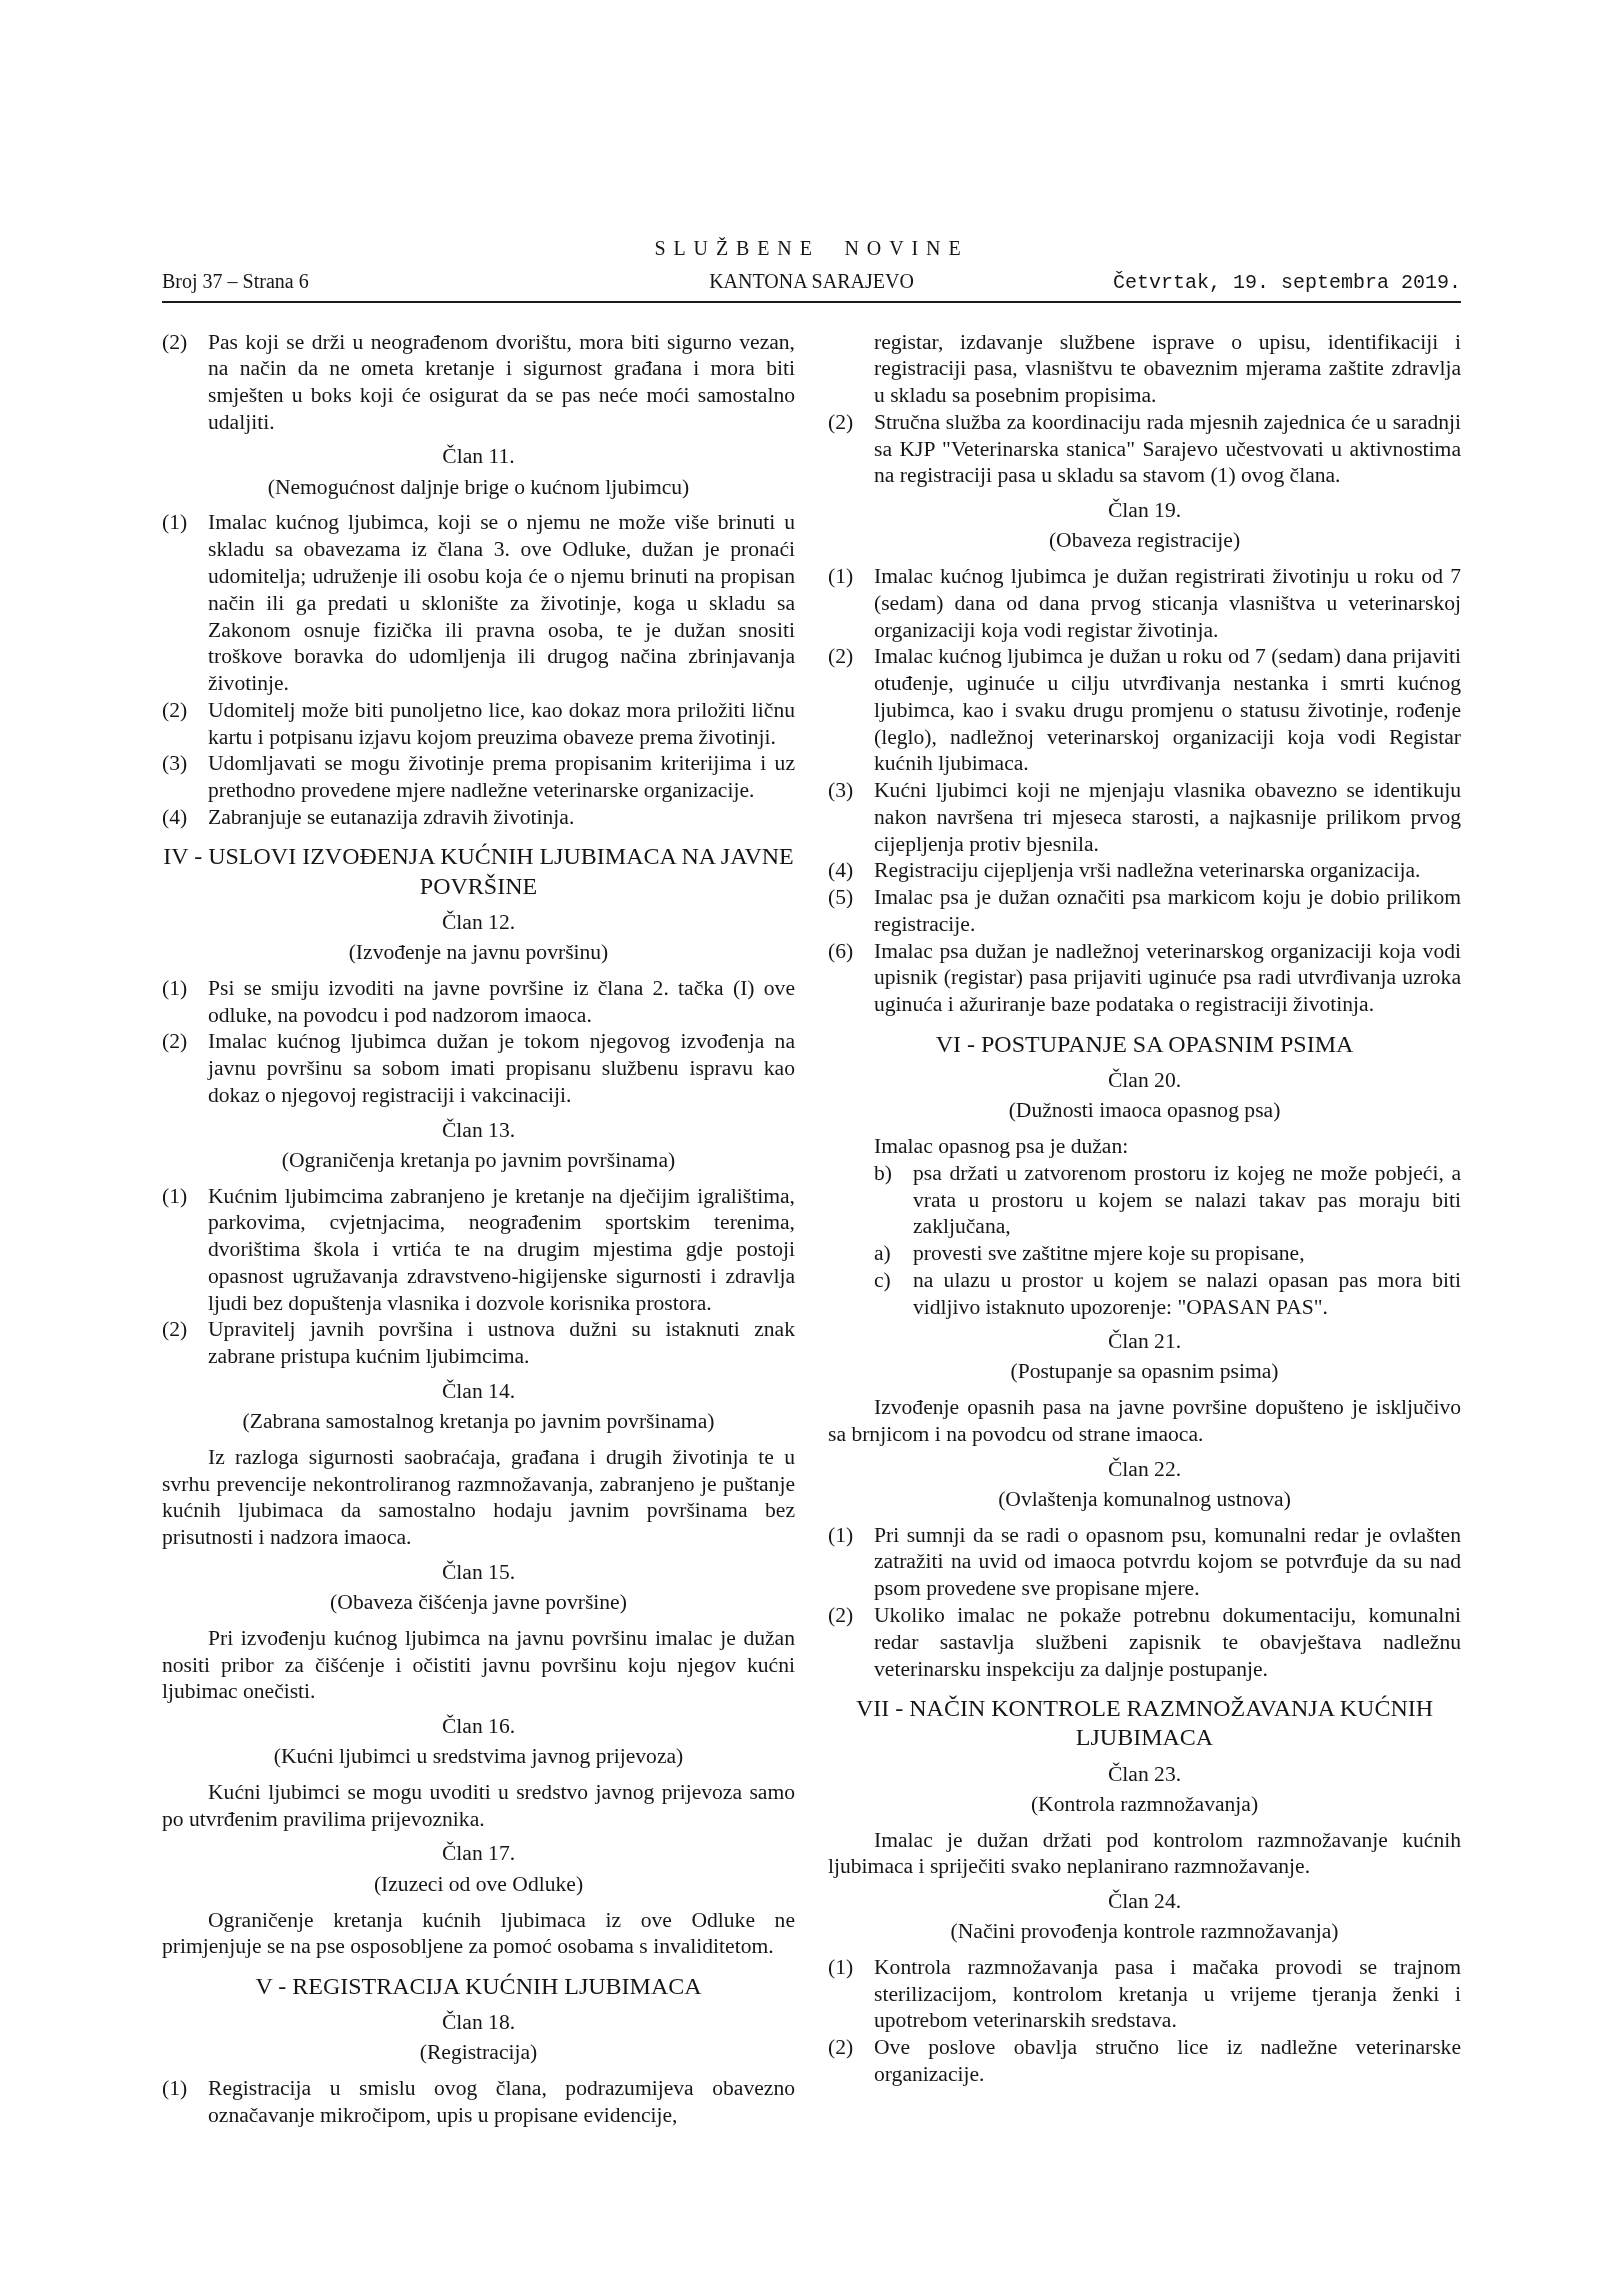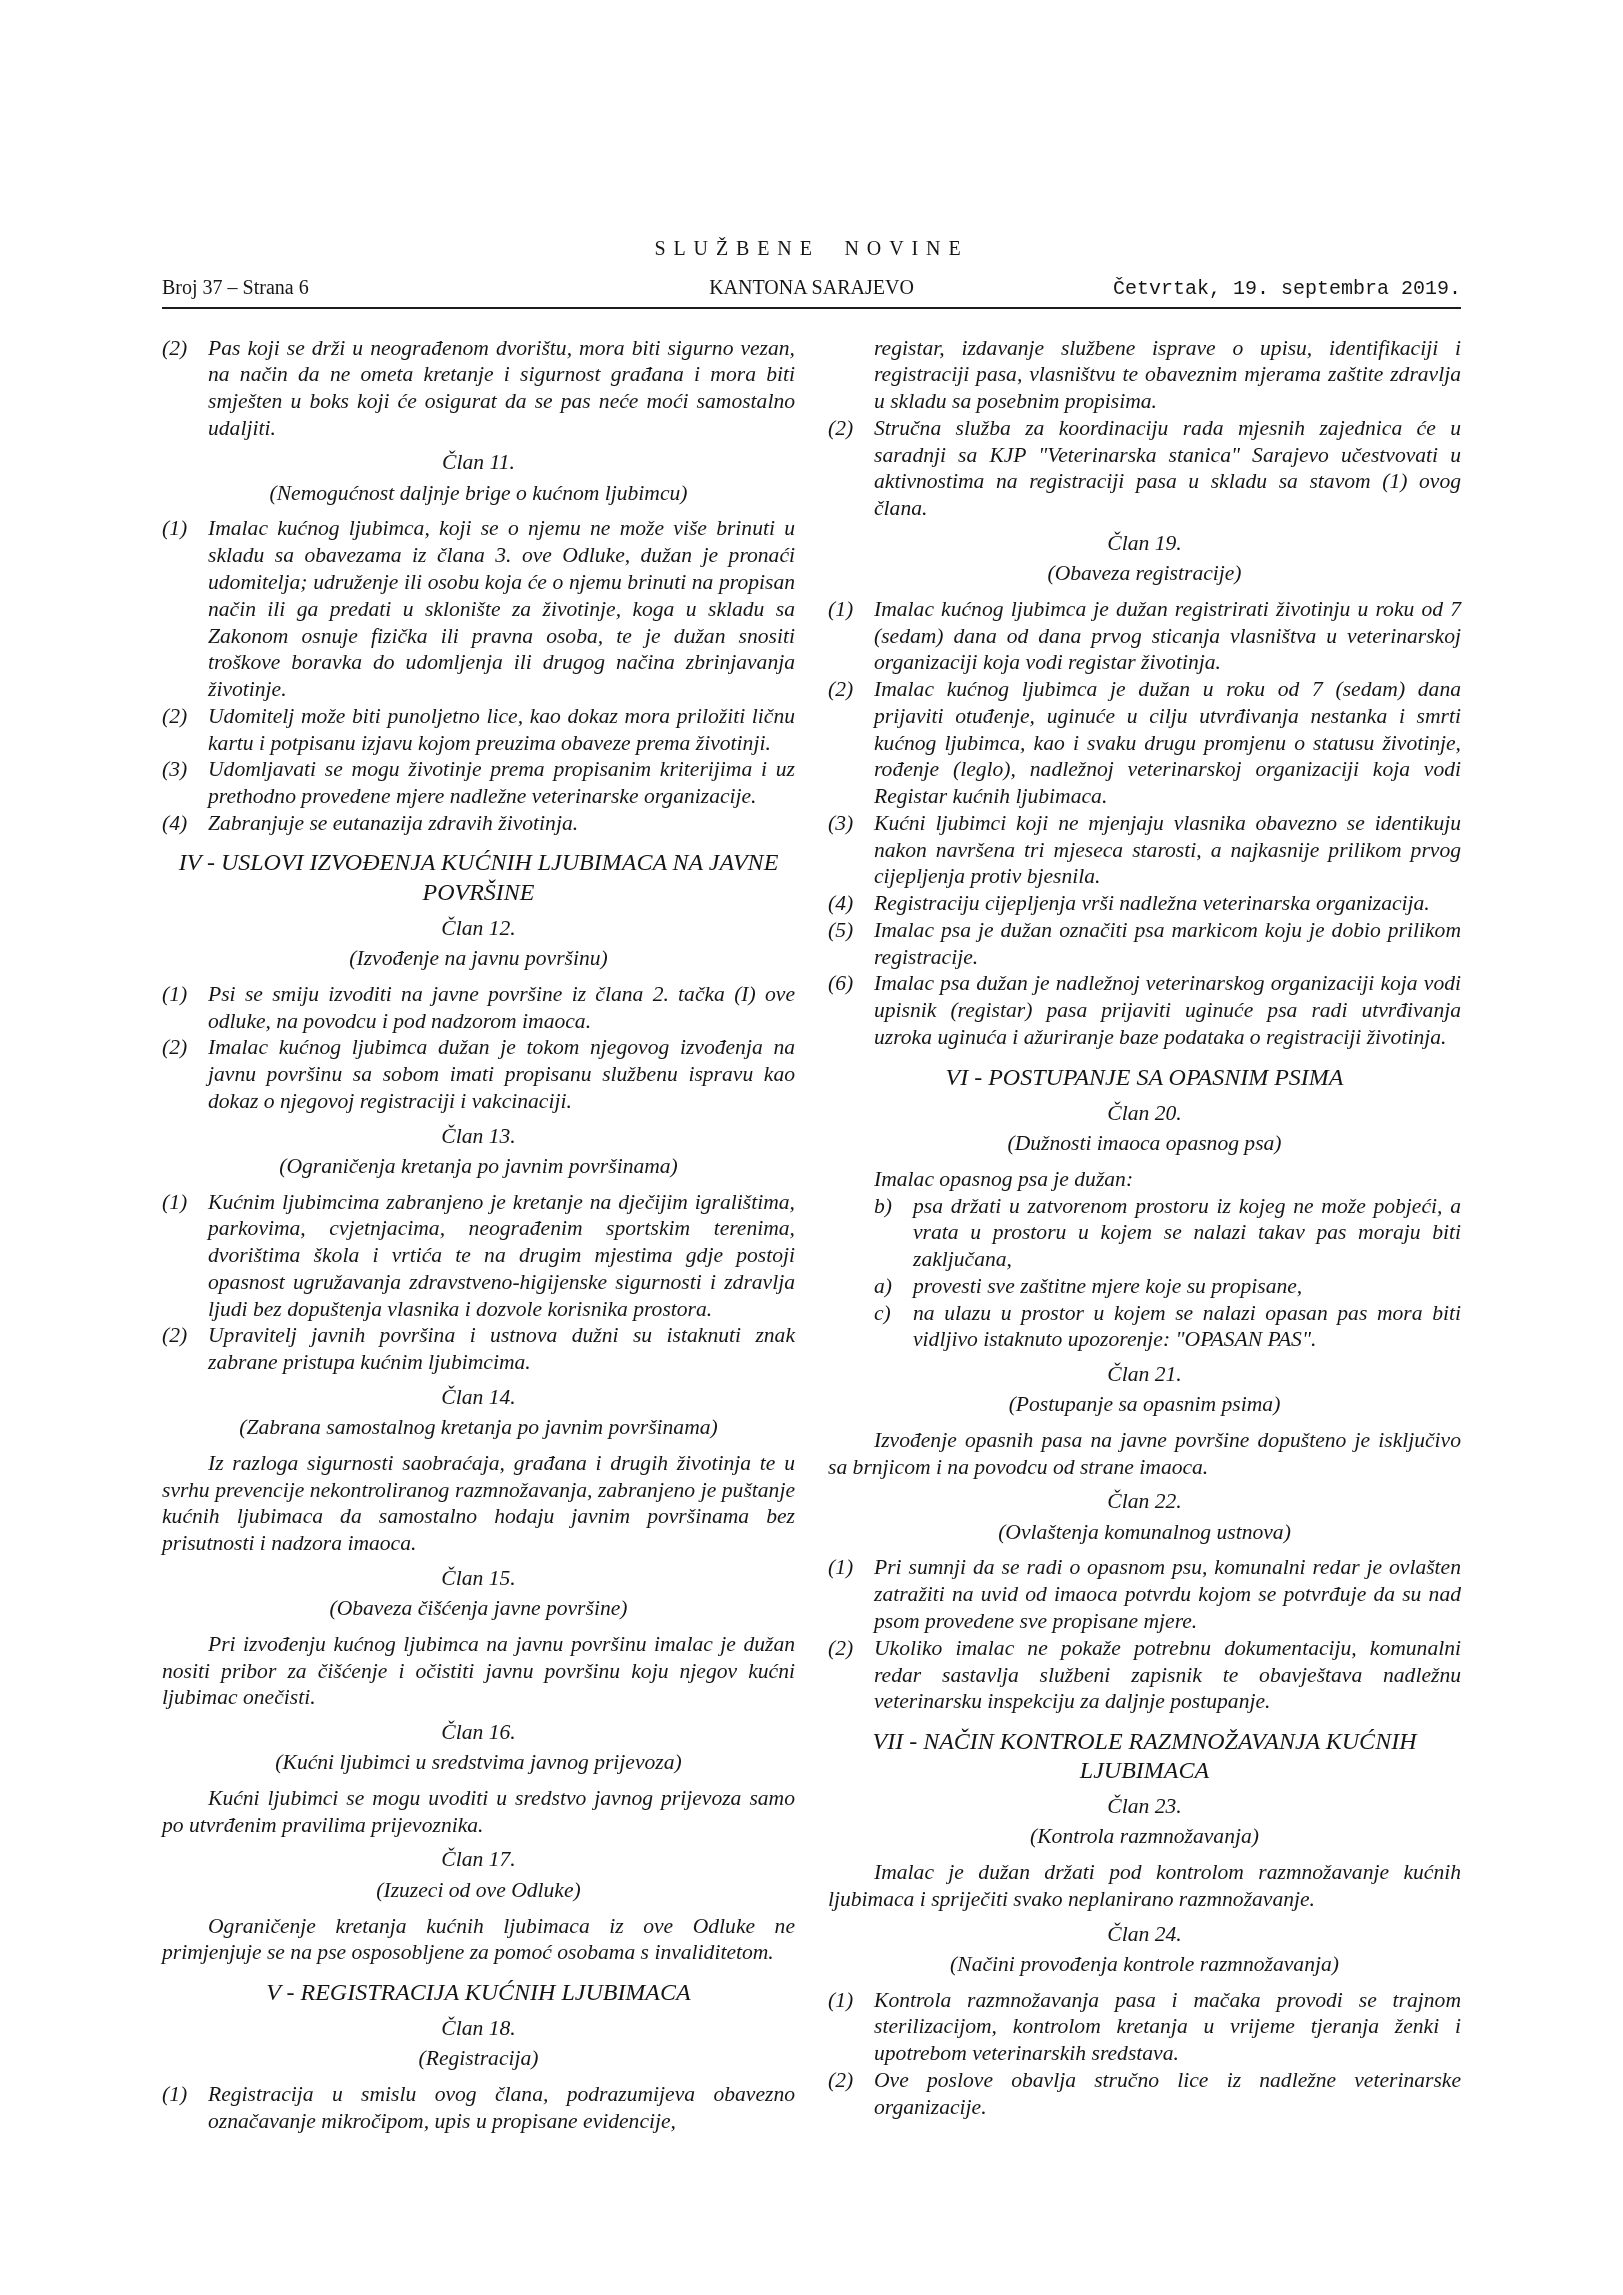--- a/index.html
+++ b/index.html
@@ -23,38 +23,37 @@
   .masthead {
     text-align: center;
     font-size: 20px;
     letter-spacing: 7.9px;
     word-spacing: 11.8px;
     white-space: nowrap;
   }
   .header-row {
     display: flex;
     align-items: baseline;
-    margin-top: 16px;
+    margin-top: 10px;
     font-size: 20px;
   }
   .header-row .h-left  { flex: 1; text-align: left;  }
   .header-row .h-center{ flex: 0 0 auto; text-align: center; }
   .header-row .h-right { flex: 1; text-align: right; font-family: Liberation Mono, monospace; }
   .rule {
     border: none;
     border-top: 2px solid #1c1c1c;
     margin: 6.5px 0 0 0;
   }
   
   .columns {
     display: flex;
     gap: 33px;
     margin-top: 26px;
     align-items: flex-start;
-    font-style: italic;
   }
   .col {
     flex: 1 1 0;
     font-size: 21.6px;
     line-height: 1.24;
     text-align: justify;
   }
   .col p { margin: 0; }
   
   .num-item { padding-left: 46px; text-indent: -46px; }

